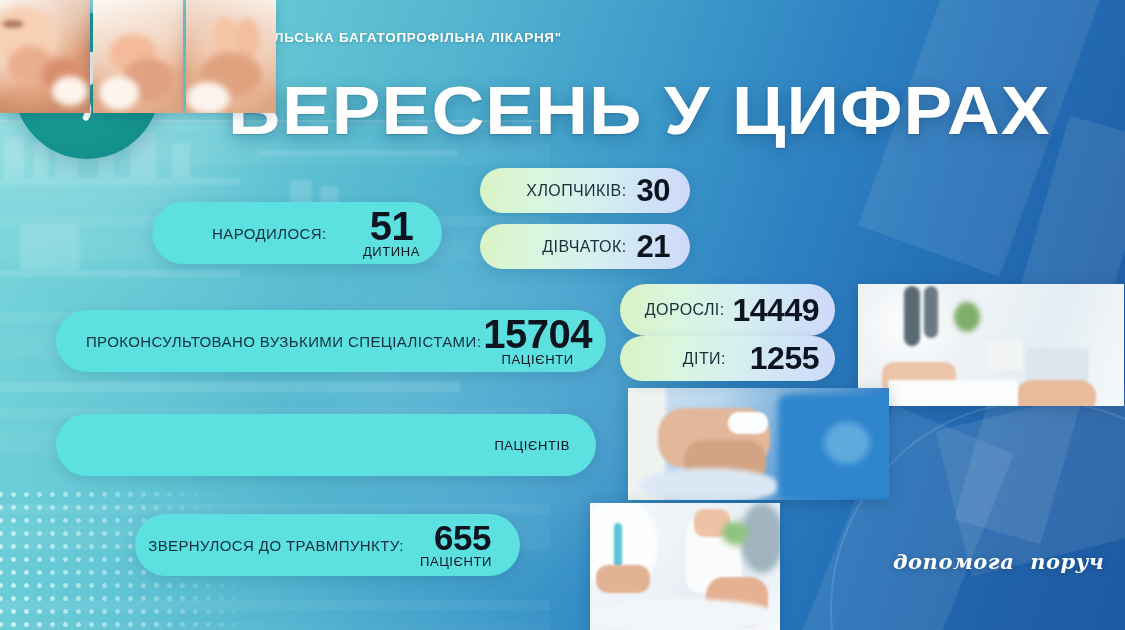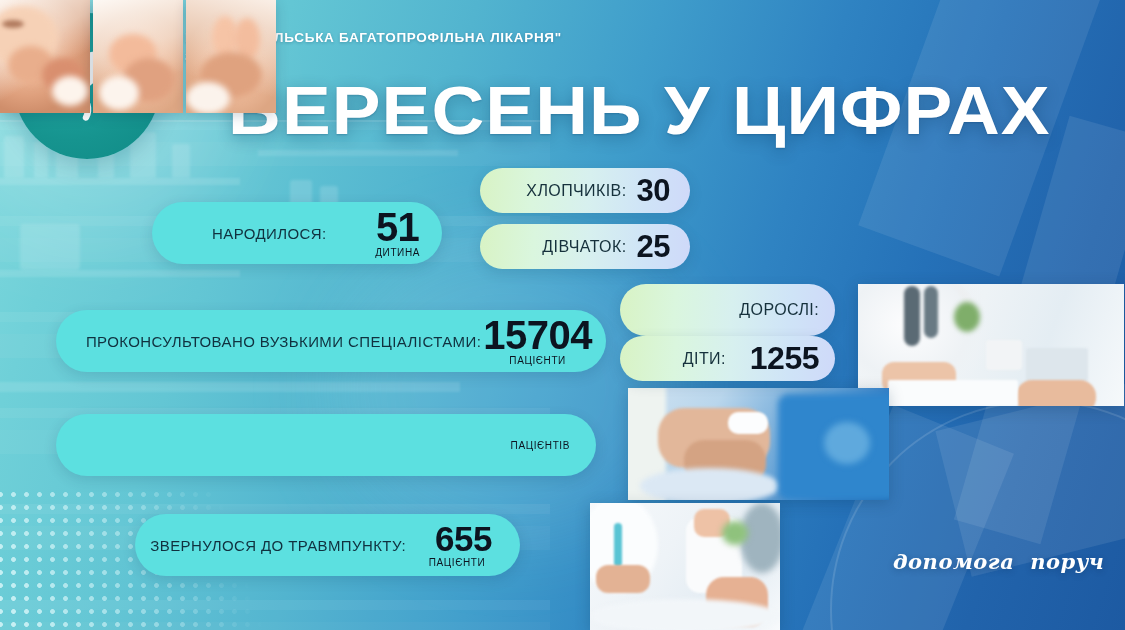--- a/index.html
+++ b/index.html
@@ -120,21 +120,21 @@
     line-height: .92;
   }
   .bignum {
     color: #0c1420;
     font-weight: bold;
     letter-spacing: -0.5px;
     white-space: nowrap;
   }
   .numcap {
     color: #0c1420;
-    font-size: 10px; letter-spacing: .6px;
+    font-size: 13px; letter-spacing: .6px;
     text-transform: uppercase;
     margin-top: 2px;
   }
 
   
   #pill-born      { left: 152px; top: 202px;  width: 290px; height: 62px;  padding: 0 22px 0 60px; justify-content: space-between; }
   #pill-born .bignum { font-size: 40px; }
 
   #pill-boys      { left: 480px; top: 168px;  width: 210px; height: 45px;  padding: 0 20px 0 26px; justify-content: flex-end; gap: 10px; }
   #pill-girls     { left: 480px; top: 224px;  width: 210px; height: 45px;  padding: 0 20px 0 26px; justify-content: flex-end; gap: 10px; }
@@ -310,25 +310,26 @@
     </span>
   </div>
 
   <div class="pill grad" id="pill-boys">
     <span class="pill-label">ХЛОПЧИКІВ:</span>
     <span class="bignum">30</span>
   </div>
 
   <div class="pill grad" id="pill-girls">
     <span class="pill-label">ДІВЧАТОК:</span>
-    <span class="bignum">25</span>
+    <span class="bignum">21</span>
   </div>
 
   <div class="pill grad" id="pill-adults">
     <span class="pill-label">ДОРОСЛІ:</span>
+    <span class="bignum">14449</span>
   </div>
 
   <div class="pill grad" id="pill-children">
     <span class="pill-label">ДІТИ:</span>
     <span class="bignum">1255</span>
   </div>
 
   <div class="pill cyan" id="pill-consult">
     <span class="pill-label">ПРОКОНСУЛЬТОВАНО ВУЗЬКИМИ СПЕЦІАЛІСТАМИ:</span>
     <span class="numblock">

